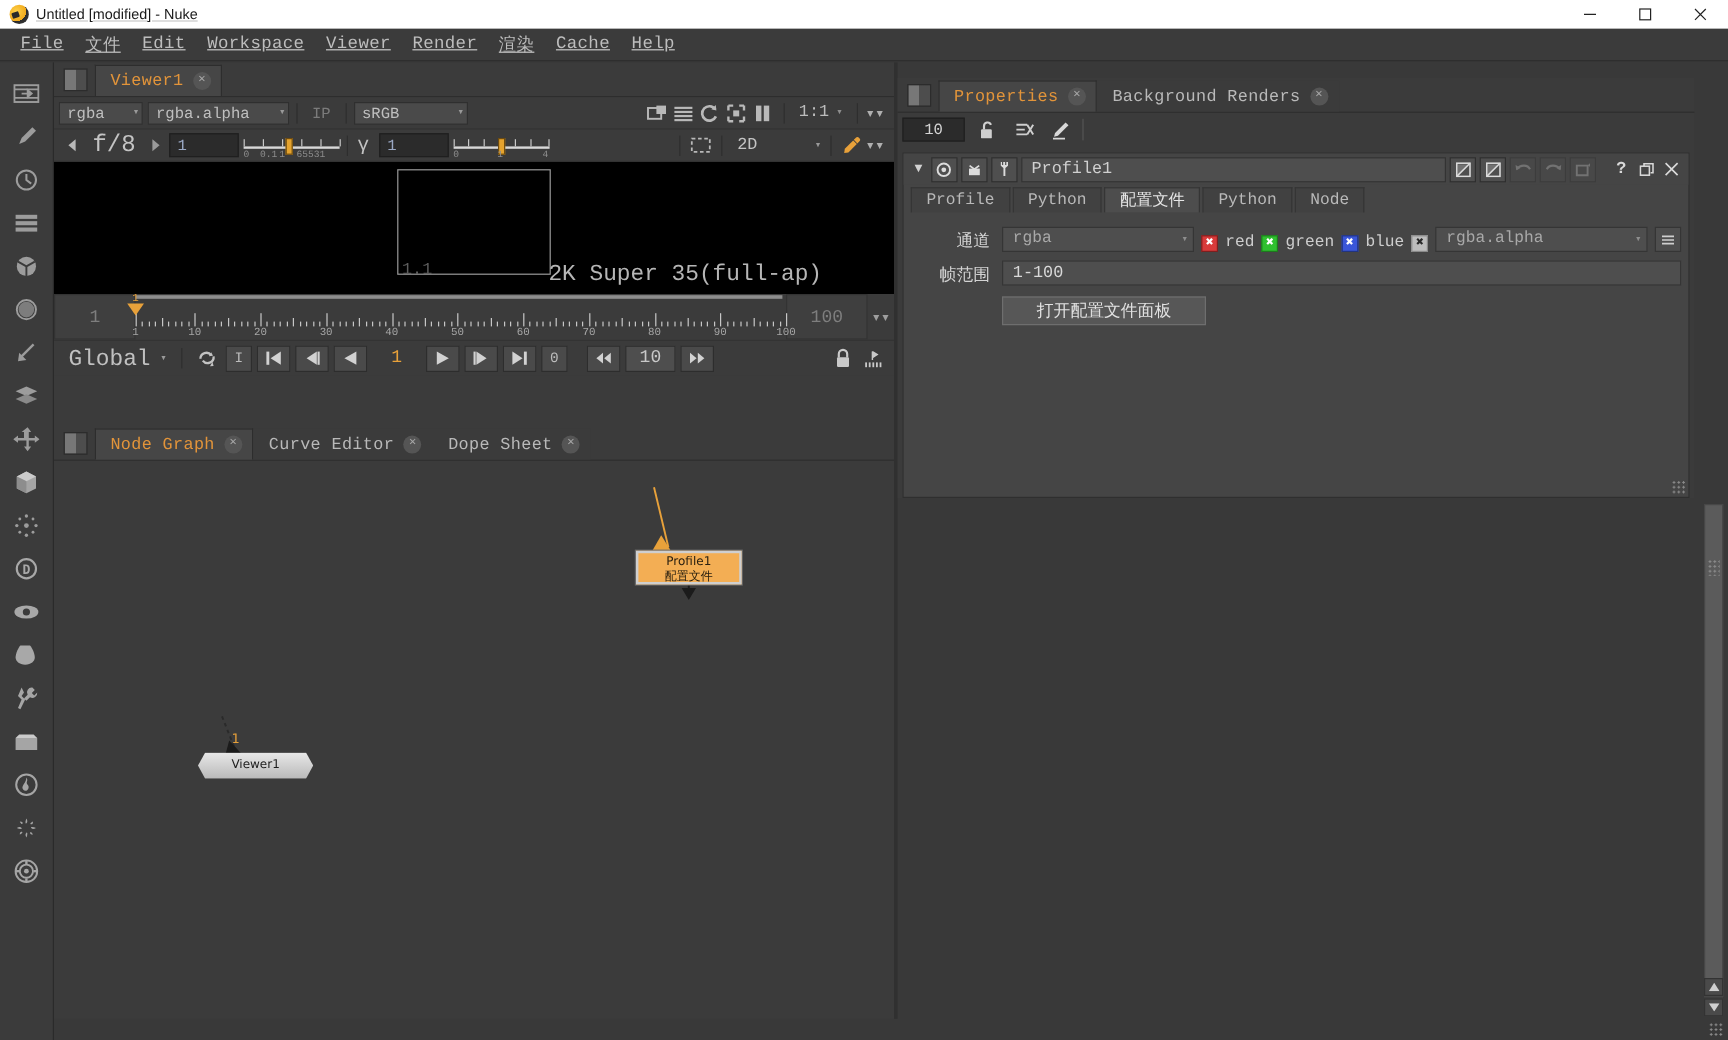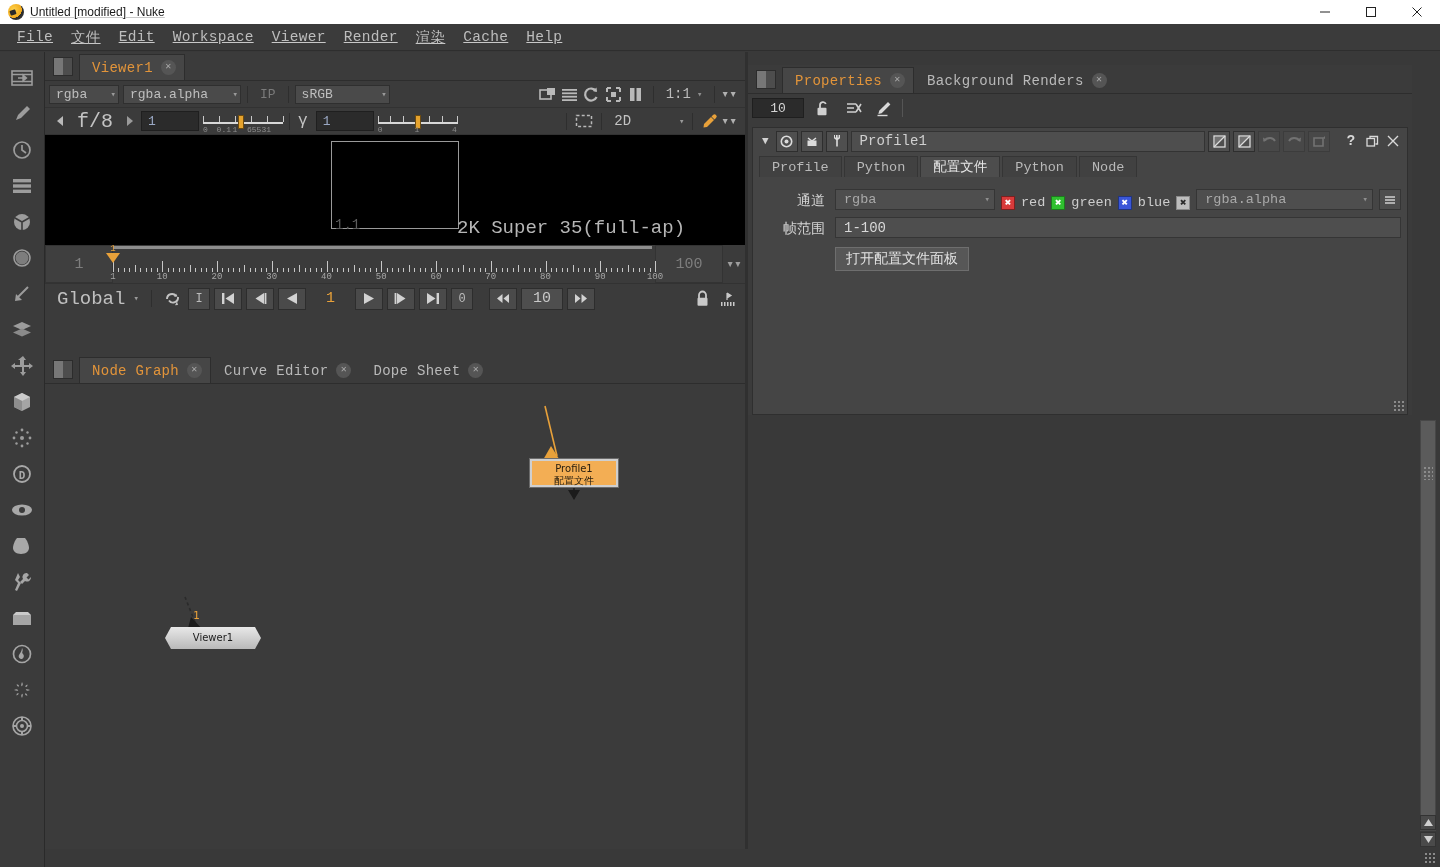--- a/index.html
+++ b/index.html
@@ -132,21 +132,21 @@
   .klabel{width:70px;text-align:right;color:#d3d3d3;font-size:14px;padding-right:4px;}
   .kcombo{height:21px;background:#4e4e4e;border:1px solid #353535;display:flex;align-items:center;
      padding:0 4px 0 8px;color:#a9a9a9;font-size:13.5px;}
   .kcombo .arr{margin-left:auto;padding-left:10px;font-size:9px;color:#8e8e8e;}
   .chk{width:14px;height:14px;display:flex;align-items:center;justify-content:center;
      font-size:11px;font-weight:bold;color:#fff;line-height:1;}
   .chname{color:#cdcdcd;font-size:13.5px;}
   .ktext{flex:1;height:21px;background:#4e4e4e;border:1px solid #353535;display:flex;
      align-items:center;padding:0 8px;color:#d8d8d8;font-size:14px;}
   .kpush{height:24px;background:#575757;border:1px solid #6e6e6e;display:inline-flex;
-     align-items:center;padding:0 10px;color:#e2e2e2;font-size:14px;}
+     align-items:center;padding:0 28px;color:#e2e2e2;font-size:14px;}
   .menubtn{width:22px;height:21px;background:#4e4e4e;border:1px solid #353535;
      display:flex;align-items:center;justify-content:center;}
 
   
   .rscroll{position:absolute;right:4px;top:420px;bottom:36px;width:16px;background:#3b3b3b;}
   .rscroll .thumb{position:absolute;left:0;right:0;top:0;bottom:0;background:#5b5b5b;border:1px solid #474747;}
   .rscroll .dots{position:absolute;left:3px;top:46px;width:10px;height:14px;
      background-image:radial-gradient(#8b8b8b 35%,transparent 36%);background-size:4px 4px;}
   .rsbtn{position:absolute;right:4px;width:16px;height:15px;background:#4a4a4a;border:1px solid #333;
      display:flex;align-items:center;justify-content:center;}

